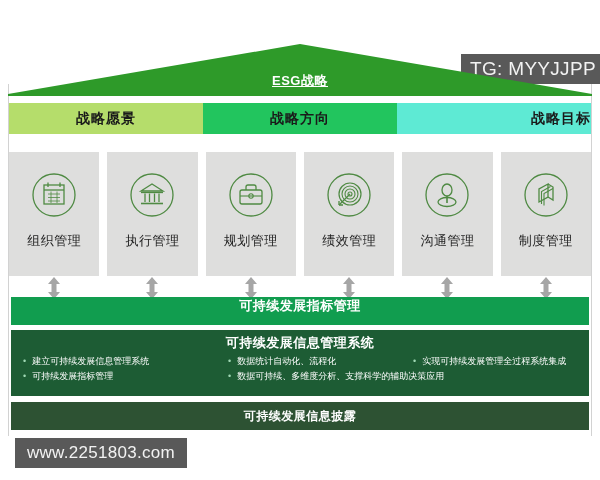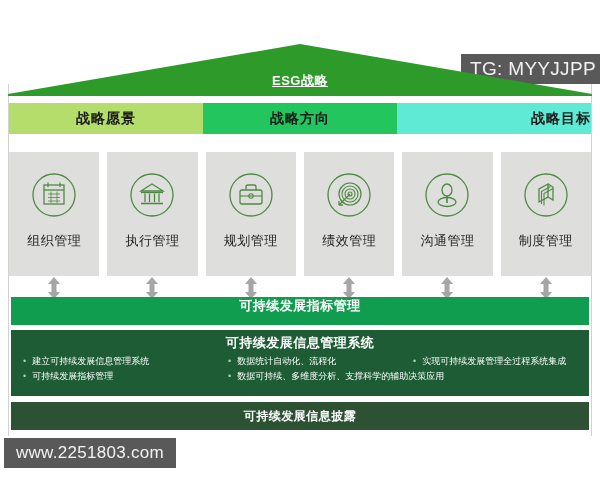--- a/index.html
+++ b/index.html
@@ -19,21 +19,21 @@
 
   
   .watermark{
     position:absolute;
     background:#595959;
     color:#f2f2f2;
     display:flex;align-items:center;justify-content:center;
     letter-spacing:.3px;
   }
   #tg-watermark{left:461px;top:13px;width:144px;height:30px;font-size:19px;margin-top:41px;}
-  #site-watermark{left:4px;top:438px;width:172px;height:30px;font-size:17px;}
+  #site-watermark{left:15px;top:438px;width:172px;height:30px;font-size:17px;}
 
   
   #roof-wrap{position:absolute;left:8px;top:44px;width:584px;height:52px;}
   #roof-svg{display:block;width:584px;height:52px;}
   #roof-label{
     position:absolute;left:0;top:0;width:584px;height:52px;
     display:flex;align-items:flex-end;justify-content:center;
     color:#ffffff;font-size:13px;font-weight:bold;
     padding-bottom:6px;box-sizing:border-box;
     letter-spacing:.5px;

